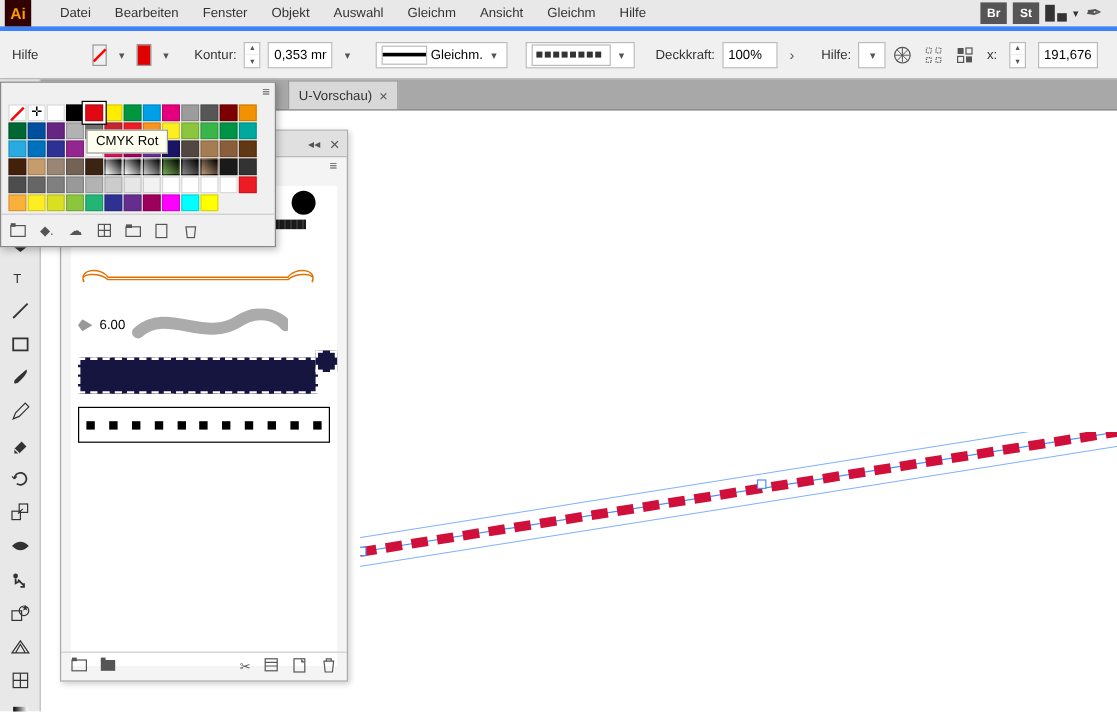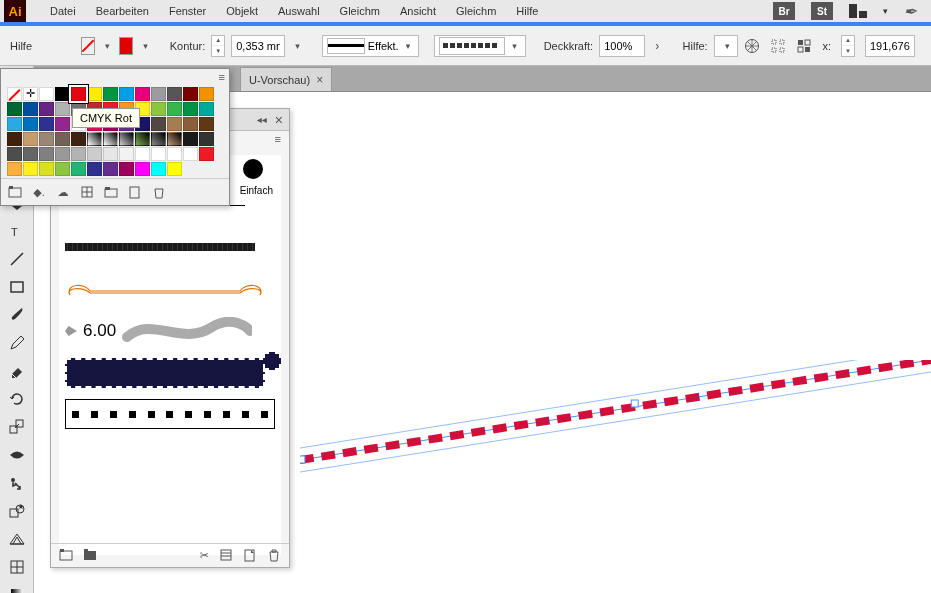--- a/index.html
+++ b/index.html
@@ -2,21 +2,21 @@
 <html><head>
 <meta charset="utf-8">
 <style>
 * { margin: 0; padding: 0; box-sizing: border-box; font-family: Arial, sans-serif; font-size: 11px; user-select: none; }
 body { background: #fff; width: 931px; height: 593px; overflow: hidden; position: relative; }
 
 
 .menubar { height: 26px; background: #e8e8e8; border-bottom: 4px solid #3b82f6; display: flex; align-items: center; padding: 0 4px; }
 .menubar .app-icon { width: 22px; height: 22px; background: #310000; color: #f90; display: flex; align-items: center; justify-content: center; font-weight: bold; font-size: 13px; margin-right: 14px; }
 .menubar .menu-item { padding: 4px 10px; color: #333; cursor: default; }
-.menubar .right-icons { margin-left: auto; display: flex; align-items: center; gap: 16px; padding-right: 10px; }
+.menubar .right-icons { margin-left: auto; display: flex; align-items: center; gap: 5px; padding-right: 10px; }
 .menubar .badge { width: 22px; height: 18px; background: #555; color: #fff; font-size: 10px; font-weight: bold; display: flex; align-items: center; justify-content: center; }
 .menubar .work-icon { width: 18px; height: 14px; position: relative; }
 .menubar .work-icon::before { content:""; position:absolute; left:0; top:0; width:8px; height:14px; background:#333; }
 .menubar .work-icon::after { content:""; position:absolute; left:10px; top:7px; width:8px; height:7px; background:#333; }
 .menubar .chev { font-size: 9px; color:#333; }
 .menubar .quill { font-size: 16px; color:#555; font-style: italic; }
 
 
 .ctrlbar { height: 40px; background: #f0f0f0; border-bottom: 1px solid #bbb; display: flex; align-items: center; padding: 0 10px; gap: 6px; }
 .ctrlbar .label { color:#333; }
@@ -51,21 +51,21 @@
 .panel-main { background:#fff; margin:8px; height:400px; position:relative; padding:6px;}
 .brush-circle{ width:20px;height:20px;background:#000;border-radius:50%; position:absolute; right:18px; top:4px;}
 .brush-row{ height:32px; position:relative; display:flex; align-items:center; margin-top:10px;}
 .hr-line{border-top:1px solid #000; width:180px;}
 .label-right{position:absolute; right:2px; top:-4px; font-size:10px;}
 .charcoal{ height:8px; width:190px; background: repeating-linear-gradient(90deg,#1a1a1a 0 2px,#333 2px 3px,#1a1a1a 3px 5px);}
 .ribbon{ position:relative; width:200px; height:24px;}
 .ribbon svg{width:200px;height:24px;}
 .wave-row{display:flex;align-items:center;gap:6px;}
 .wave-row .sp{width:12px;height:10px;background:#999;clip-path:polygon(0 50%,30% 0,100% 50%,30% 100%);}
-.wave-row .num{font-size:17px;}
+.wave-row .num{font-size:11px;}
 .wave{ width:130px;height:28px;}
 .pattern-row{height:30px; width:200px; background:
   repeating-linear-gradient(90deg,#151540 0 10px,transparent 10px 13px),
   #151540; border:2px dashed #fff; position:relative;}
 .pattern-corner{position:absolute; right:-18px;top:-8px; width:18px;height:18px;background:#151540; border:2px dashed #fff;}
 .dash-box{ border:1px solid #000; height:30px; width:210px; display:flex; align-items:center; justify-content:space-around; margin-top:10px;}
 .dash-box span{width:7px;height:7px;background:#000;}
 .panel-foot{ height:24px; border-top:1px solid #ccc; position:absolute; bottom:0; left:0; right:0; display:flex; align-items:center; padding:0 8px; gap:10px; color:#555;}
 .panel-foot .spacer{flex:1;}
 
@@ -130,21 +130,21 @@
       <div>▴</div>
       <div>▾</div>
     </div>
   <input class="wnum" type="text" value="0,353 mn" style="">
   <span class="chev">▾</span>
   <span style="width:8px"></span>
   <div class="select-like">
     <div class="stroke-prev">
         <div class="stroke-solid"></div>
       </div>
-    <span>Effekt.</span>
+    <span>Gleichm.</span>
     <span class="chev">▾</span>
   </div>
   <span style="width:4px"></span>
   <div class="select-like">
     <div class="stroke-dash-prev">
         <span></span>
         <span></span>
         <span></span>
         <span></span>
         <span></span>
@@ -315,24 +315,20 @@
 <div class="panel">
   <div class="panel-head">
     <span class="arrows">◂◂</span>
     <span class="menu-icon">×</span>
   </div>
   <div style="height:16px;display:flex;justify-content:flex-end;padding:2px 8px;color:#555">
     <span>≡</span>
   </div>
   <div class="panel-main">
     <div class="brush-circle"></div>
-    <div class="brush-row" style="margin-top:28px">
-      <div class="hr-line"></div>
-      <span class="label-right">Einfach</span>
-    </div>
     <div class="brush-row">
       <div class="charcoal"></div>
     </div>
     <div class="brush-row">
       <div class="ribbon"><svg viewBox="0 0 200 24">
             <path d="M5 18 C 0 6, 20 6, 25 14 L 175 14 C 180 6, 200 6, 195 18 C 200 10, 182 10, 175 16 L 25 16 C 18 10, 0 10, 5 18" fill="none" stroke="#e07000" stroke-width="1.2"></path>
           </svg></div>
     </div>
     <div class="brush-row wave-row">
       <span class="sp"></span>

